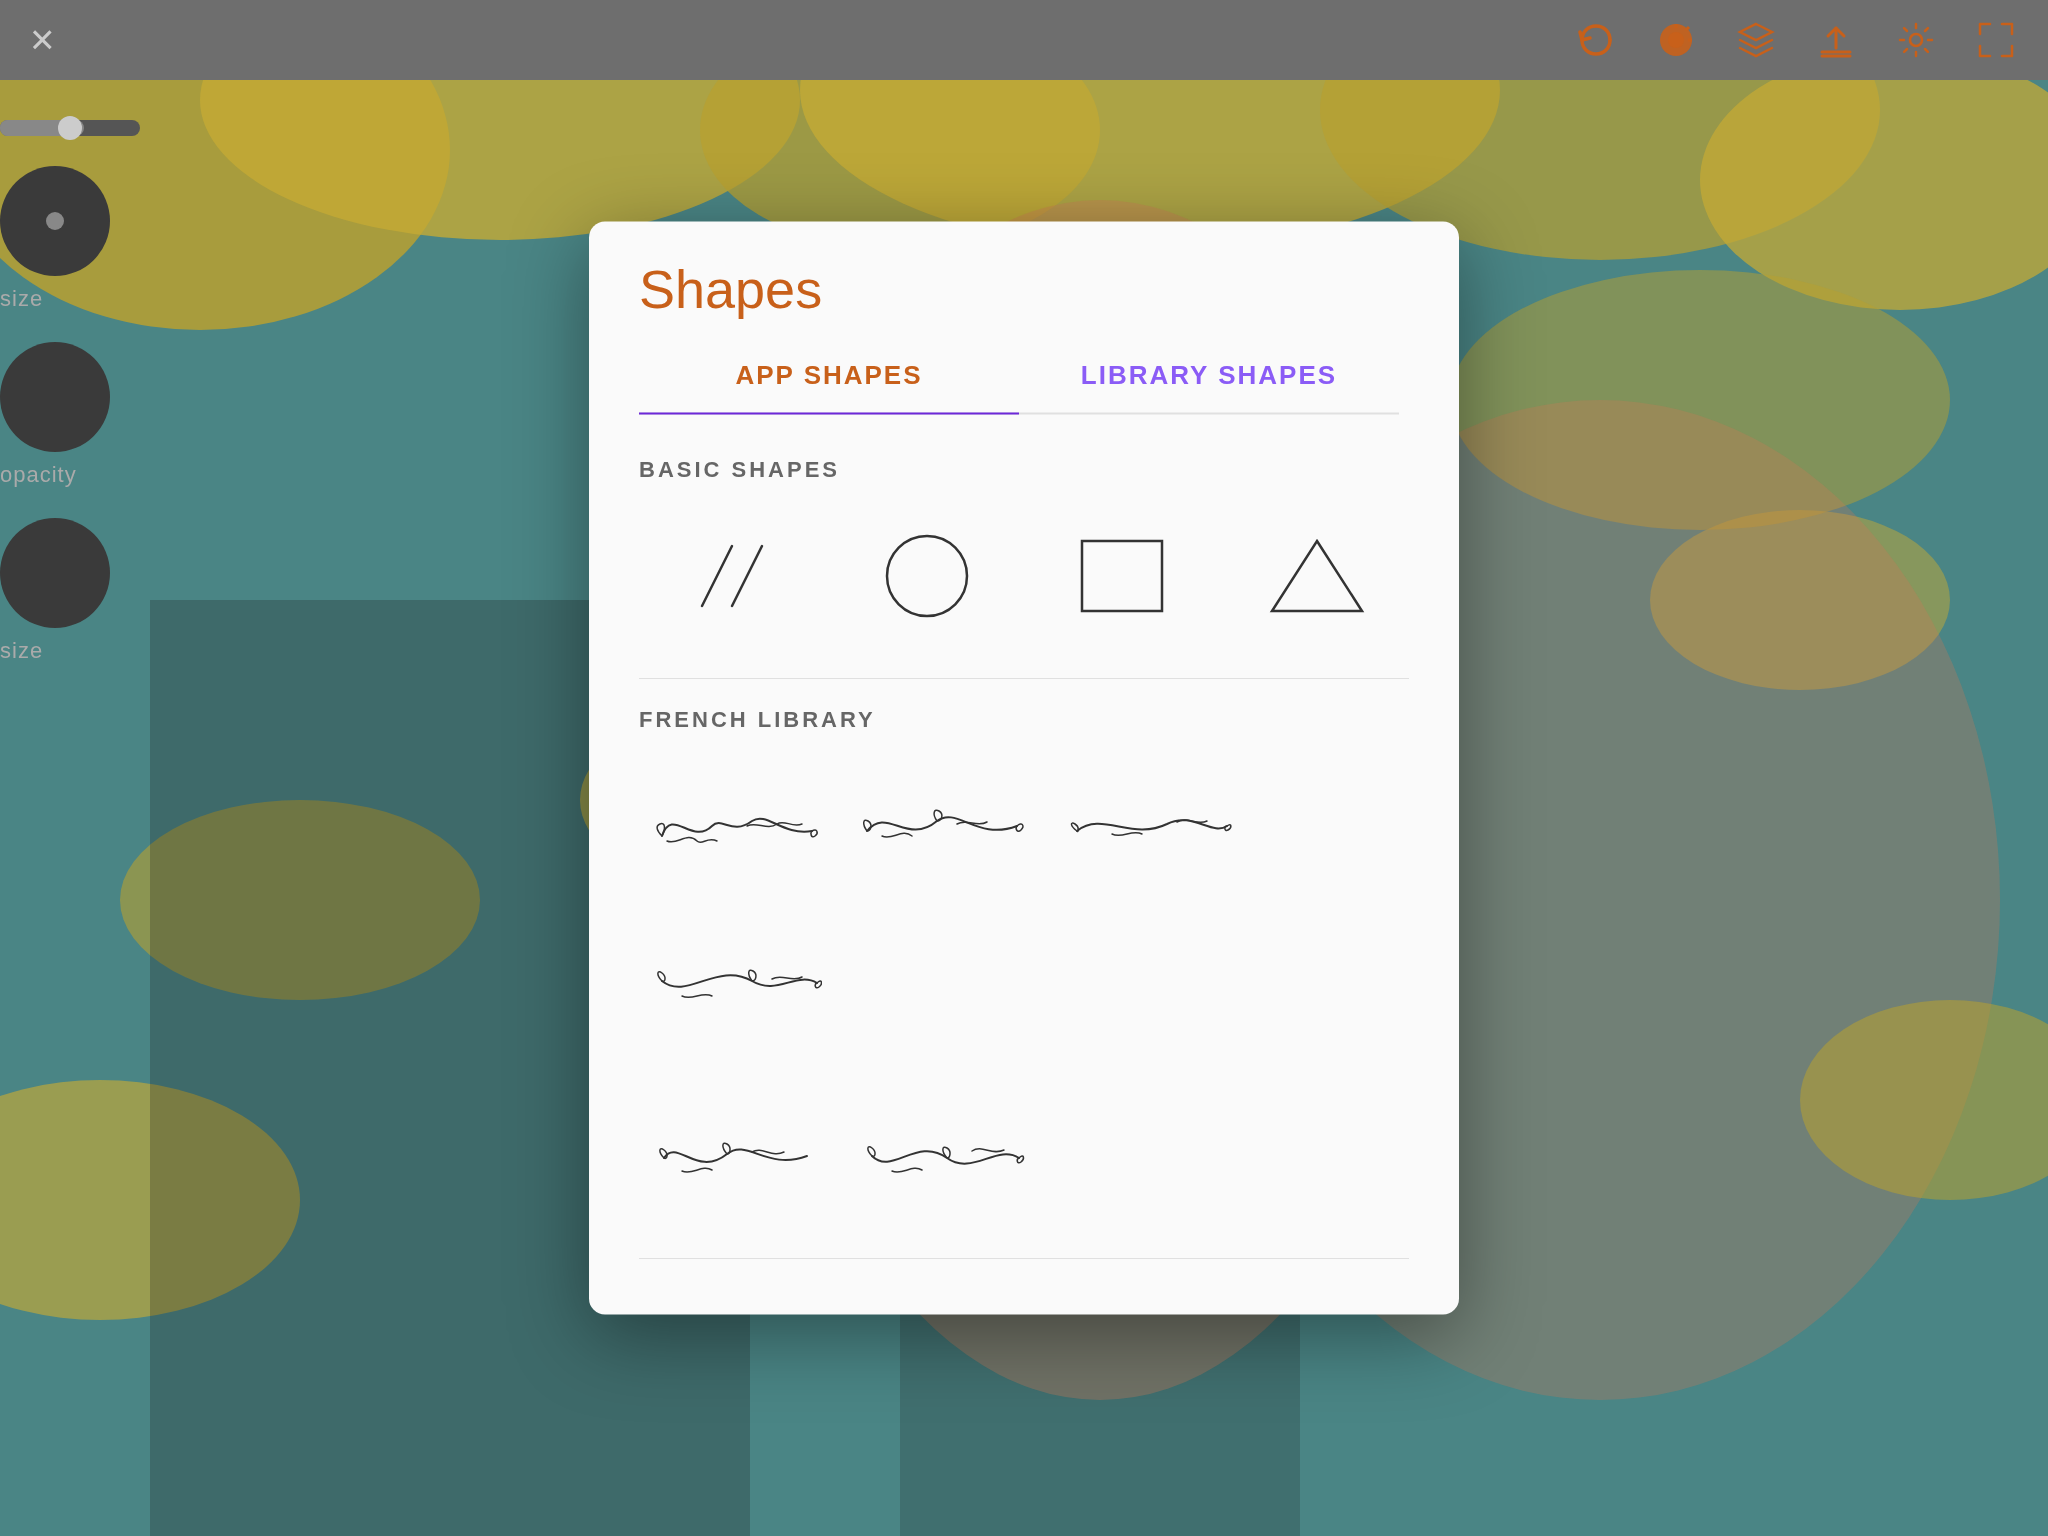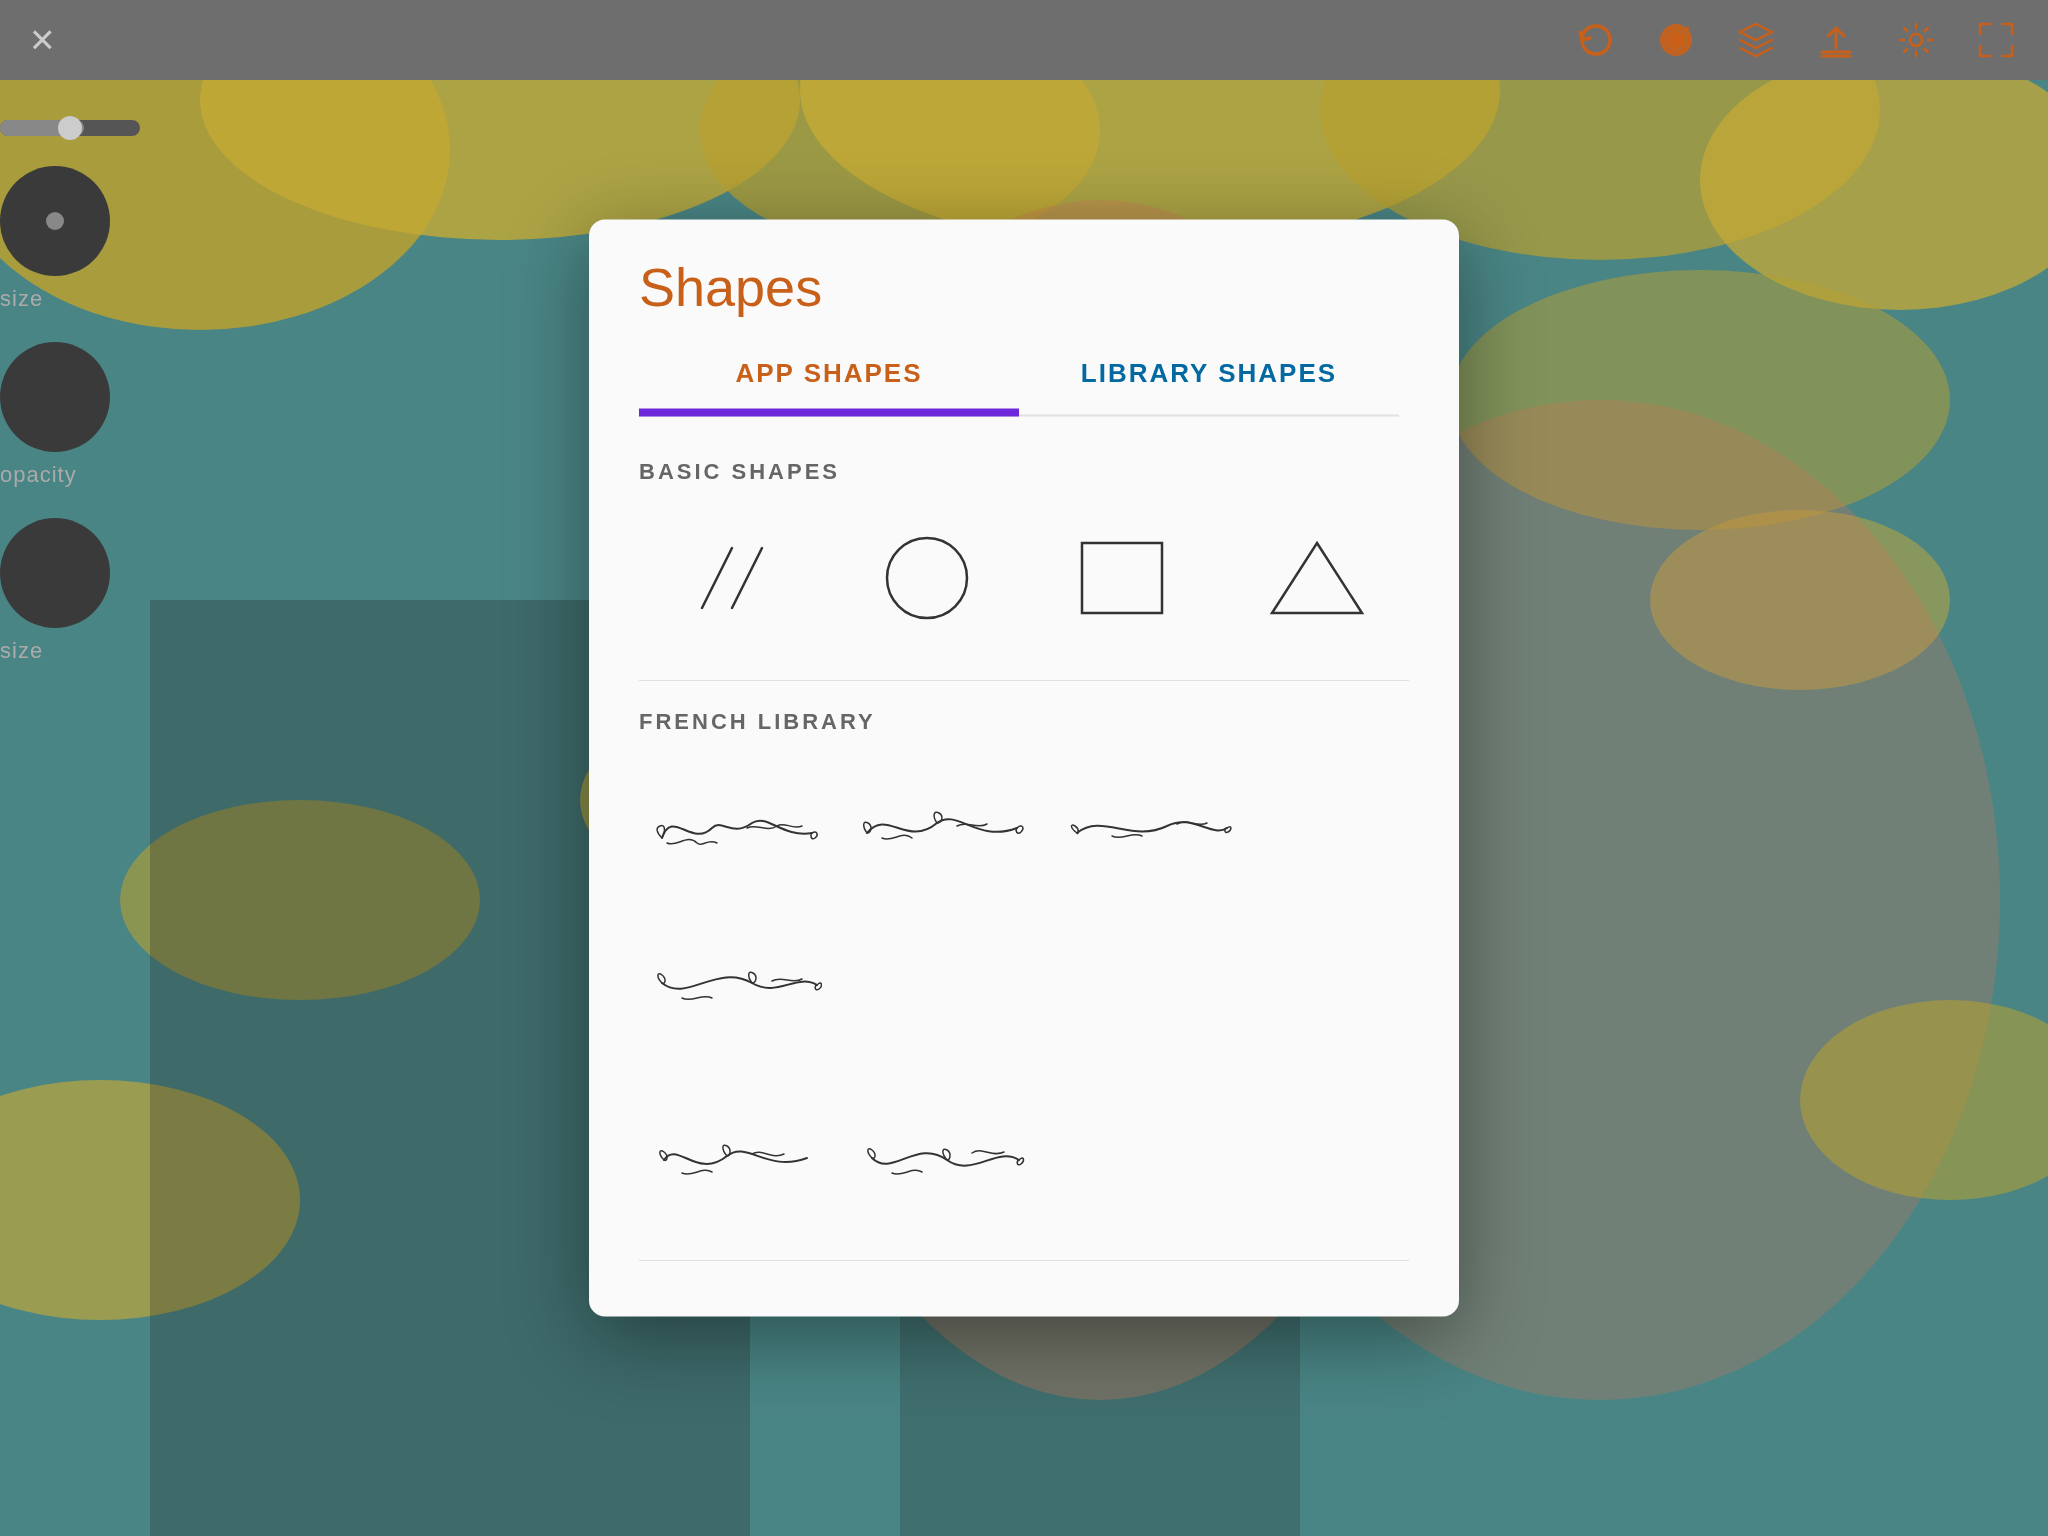--- a/index.html
+++ b/index.html
@@ -158,28 +158,28 @@
     }
 
     .modal-tab {
       flex: 1;
       text-align: center;
       padding: 20px 0;
       font-size: 26px;
       font-weight: 600;
       letter-spacing: 2px;
       cursor: pointer;
-      color: #0369a1;
+      color: #8b5cf6;
       border-bottom: 4px solid transparent;
       margin-bottom: -2px;
     }
 
     .modal-tab.active {
       color: #c8601a;
-      border-bottom: 8px solid #6d28d9;
+      border-bottom: 2px solid #6d28d9;
     }
 
     #modal-body {
       padding: 30px 50px 40px 50px;
       overflow-y: auto;
       max-height: 900px;
     }
 
     .section-label {
       font-size: 22px;

